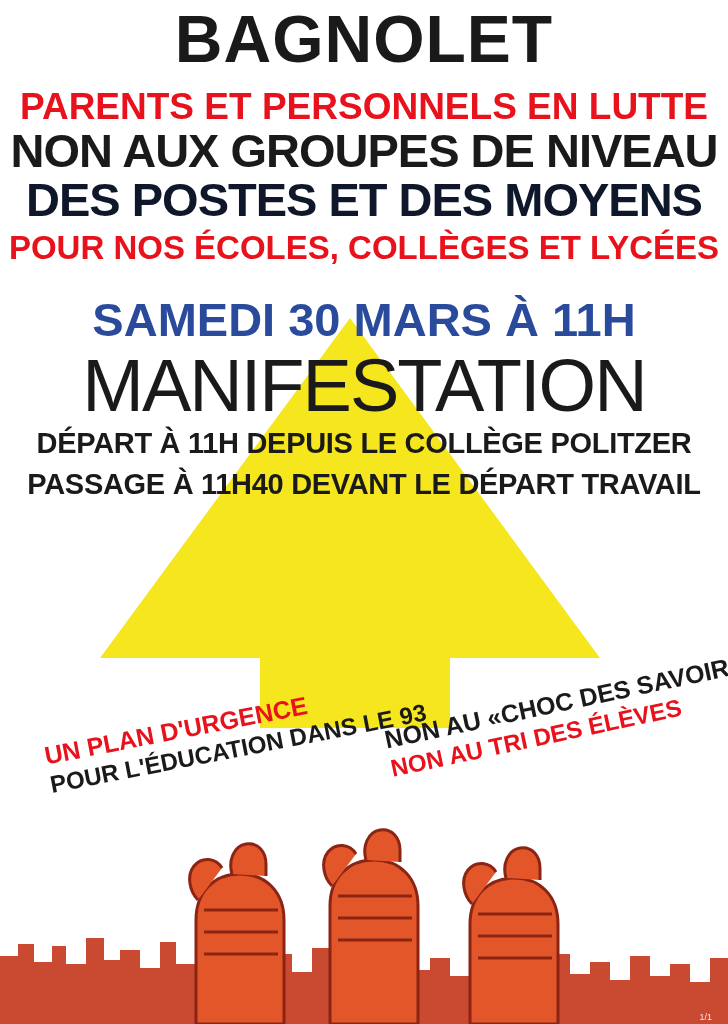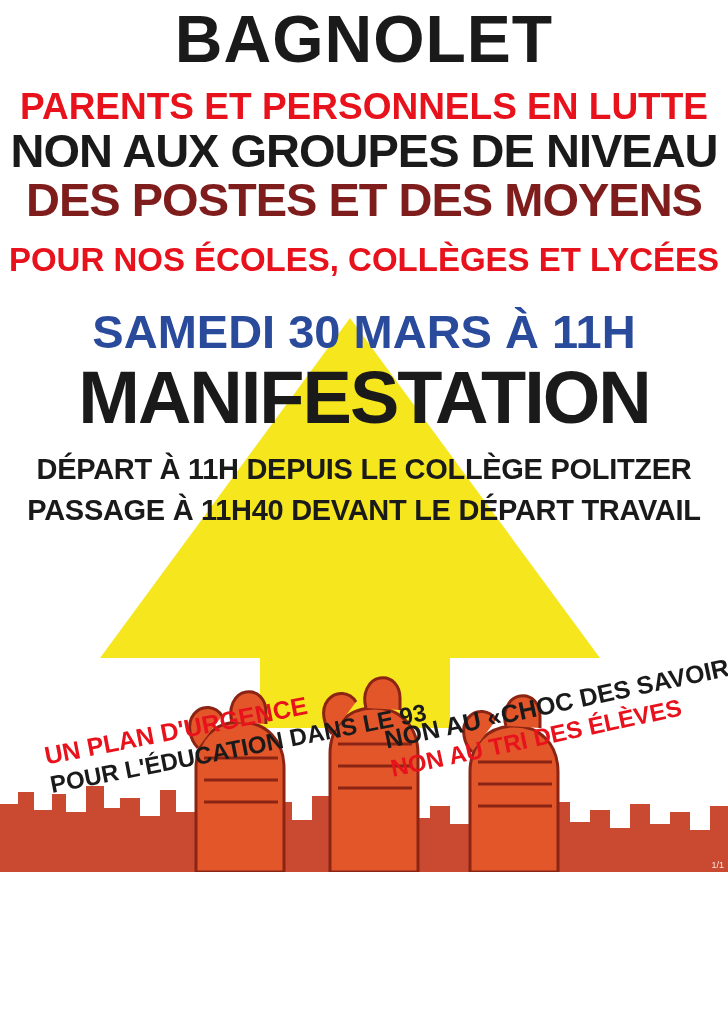--- a/index.html
+++ b/index.html
@@ -4,21 +4,21 @@
 <style>
   * { margin:0; padding:0; box-sizing:border-box; }
   html, body {
     width:728px; height:1024px;
     background:#ffffff;
     font-family:"Liberation Sans", sans-serif;
     overflow:hidden;
   }
   .poster {
     position:relative;
-    width:728px; height:872px;
+    width:728px; height:1024px;
     background:#ffffff;
     overflow:hidden;
   }
 
   
   .megaphone {
     position:absolute;
     left:100px; top:318px;
     width:500px; height:410px;
     z-index:1;
@@ -50,28 +50,28 @@
     letter-spacing:0px;
   }
   .l3 {
     font-size:47px;
     color:#1a1a1a;
     margin-top:2px;
     letter-spacing:-1px;
   }
   .l4 {
     font-size:47px;
-    color:#7f1d1d;
+    color:#0f172a;
     margin-top:2px;
     letter-spacing:-1px;
   }
   .l5 {
     font-size:33px;
     color:#e8121c;
-    margin-top:20px;
+    margin-top:8px;
     letter-spacing:0px;
   }
 
   
   .date {
     position:relative;
     z-index:3;
     text-align:center;
     margin-top:28px;
     font-size:47px;
@@ -79,33 +79,32 @@
     color:#2a4a9c;
     letter-spacing:0px;
     white-space:nowrap;
   }
   .manif {
     position:relative;
     z-index:3;
     text-align:center;
     margin-top:2px;
     font-size:74px;
-    font-weight:bold;
+    font-weight:normal;
     color:#1a1a1a;
     letter-spacing:-2px;
     line-height:1.0;
     white-space:nowrap;
   }
 
   
   .itin {
     position:relative;
     z-index:3;
     text-align:center;
-    margin-top:14px;
   }
   .itin div {
     font-size:29px;
     font-weight:bold;
     color:#1a1a1a;
     line-height:1.42;
     letter-spacing:-0.3px;
     white-space:nowrap;
   }
 
@@ -137,21 +136,21 @@
 
   
   .artwork {
     position:absolute;
     left:0; bottom:0;
     width:728px; height:300px;
     z-index:2;
   }
   .credit {
     position:absolute;
-    right:4px; bottom:2px;
+    right:16px; bottom:2px;
     z-index:6;
     font-size:9px;
     color:#ffffff;
     opacity:.85;
     margin-left:32px;
   }
 </style>
 </head>
 <body>
 

